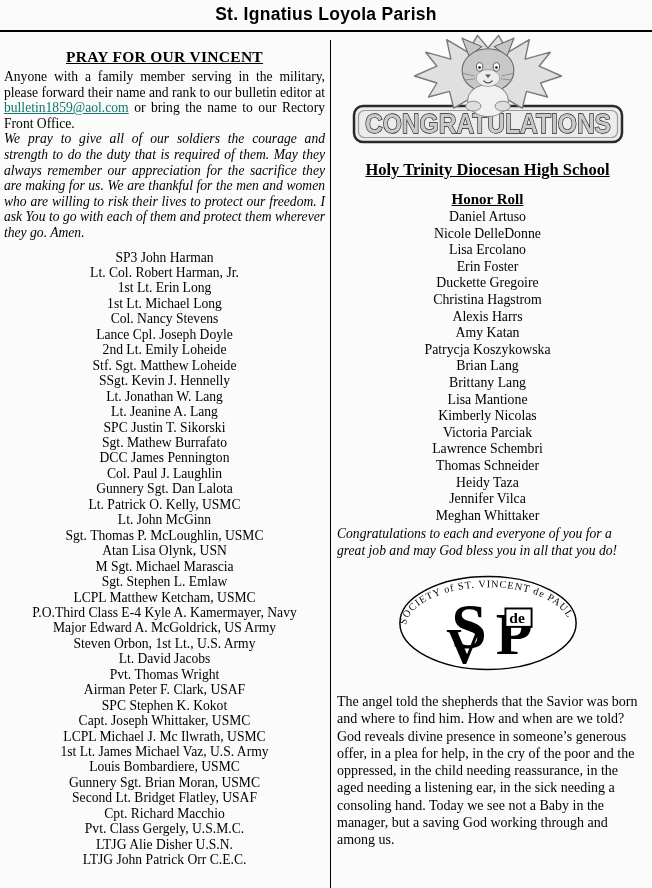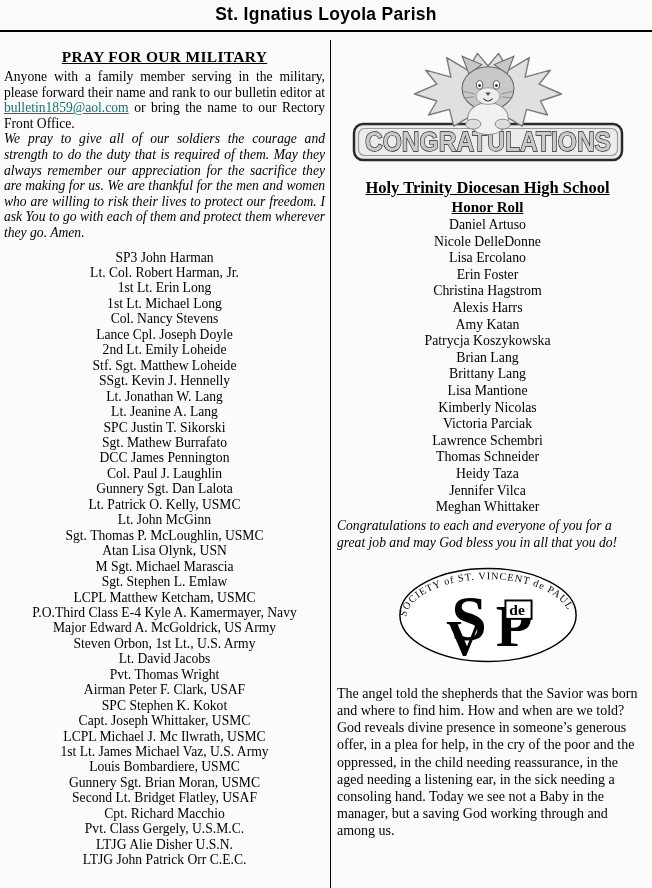--- a/index.html
+++ b/index.html
@@ -12,60 +12,60 @@
   .page-title{
     margin:0;padding-top:4px;text-align:center;
     font-family:"Liberation Sans", sans-serif;
     font-size:17.5px;font-weight:bold;letter-spacing:.3px;
   }
   .title-rule{border-top:2px solid #000;margin-top:5px;}
   
   .columns{position:relative;display:flex;align-items:flex-start;height:857px;}
   .vdivider{position:absolute;left:330px;top:8px;bottom:0;width:1px;background:#000;}
   .col-left{width:330px;box-sizing:border-box;padding:8px 5px 0 4px;}
-  .col-right{width:322px;box-sizing:border-box;padding:20px 14px 0 7px;}
+  .col-right{width:322px;box-sizing:border-box;padding:2px 14px 0 7px;}
   
   .mil-heading{
     font-size:15.5px;font-weight:bold;text-decoration:underline;
     text-align:center;margin:8px 0 3px;letter-spacing:.3px;
   }
   .intro{font-size:13.6px;line-height:15.6px;text-align:justify;margin:0;}
   .email-link{color:#0f766e;text-decoration:underline;cursor:pointer;}
   .prayer{font-style:italic;font-size:13.6px;line-height:15.6px;text-align:justify;margin:0;}
   .mil-list{text-align:center;font-size:13.6px;line-height:15.45px;margin-top:9px;}
   
   .congrats-wrap{text-align:center;margin-top:0;}
   .cat-svg{display:block;margin:0 auto -14px;position:relative;z-index:2;}
   .banner-svg{display:block;margin:0 auto;position:relative;z-index:1;}
   .school-heading{
     font-size:16.5px;font-weight:bold;text-decoration:underline;
     text-align:center;margin:16px 0 0;
   }
   .honor-heading{
     font-size:15px;font-weight:bold;text-decoration:underline;
-    text-align:center;margin:1px 0 1px;
+    text-align:center;margin:11px 0 1px;
   }
   .hr-list{text-align:center;font-size:13.8px;line-height:16.6px;}
   .note{font-style:italic;font-size:13.6px;line-height:17px;margin:1px 0 0;}
   .svdp-wrap{text-align:center;margin-top:14px;}
   .angel{font-size:14px;line-height:17.2px;margin:16px 0 0;}
 </style>
 </head>
 <body>
 
 <div class="sheet">
 
   <h1 class="page-title">St. Ignatius Loyola Parish</h1>
   <div class="title-rule"></div>
 
   <div class="columns">
     <div class="vdivider"></div>
 
     <section class="col-left">
-      <h2 class="mil-heading">PRAY FOR OUR MILITARY</h2>
+      <h2 class="mil-heading">PRAY FOR OUR VINCENT</h2>
       <p class="intro"><span>Anyone with a family member serving in the military, please forward their name and rank to our bulletin editor at</span>
         <a class="email-link">bulletin1859@aol.com</a>
         <span>or bring the name to our Rectory Front Office.</span></p>
       <p class="prayer">We pray to give all of our soldiers the courage and strength to do the duty that is required of them.  May they always remember our appreciation for the sacrifice they are making for us.  We are thankful for the men and women who are willing to risk their lives to protect our freedom.  I ask You to go with each of them and protect them wherever they go. Amen.</p>
       <div class="mil-list">
           <div>SP3 John Harman</div>
           <div>Lt. Col. Robert Harman, Jr.</div>
           <div>1st Lt. Erin Long</div>
           <div>1st Lt. Michael Long</div>
           <div>Col. Nancy Stevens</div>
@@ -137,20 +137,21 @@
       </div>
 
       <h2 class="school-heading">Holy Trinity Diocesan High School</h2>
       <h3 class="honor-heading">Honor Roll</h3>
 
       <div class="hr-list">
           <div>Daniel Artuso</div>
           <div>Nicole DelleDonne</div>
           <div>Lisa Ercolano</div>
           <div>Erin Foster</div>
+          <div>Duckette Gregoire</div>
           <div>Christina Hagstrom</div>
           <div>Alexis Harrs</div>
           <div>Amy Katan</div>
           <div>Patrycja Koszykowska</div>
           <div>Brian Lang</div>
           <div>Brittany Lang</div>
           <div>Lisa Mantione</div>
           <div>Kimberly Nicolas</div>
           <div>Victoria Parciak</div>
           <div>Lawrence Schembri</div>

